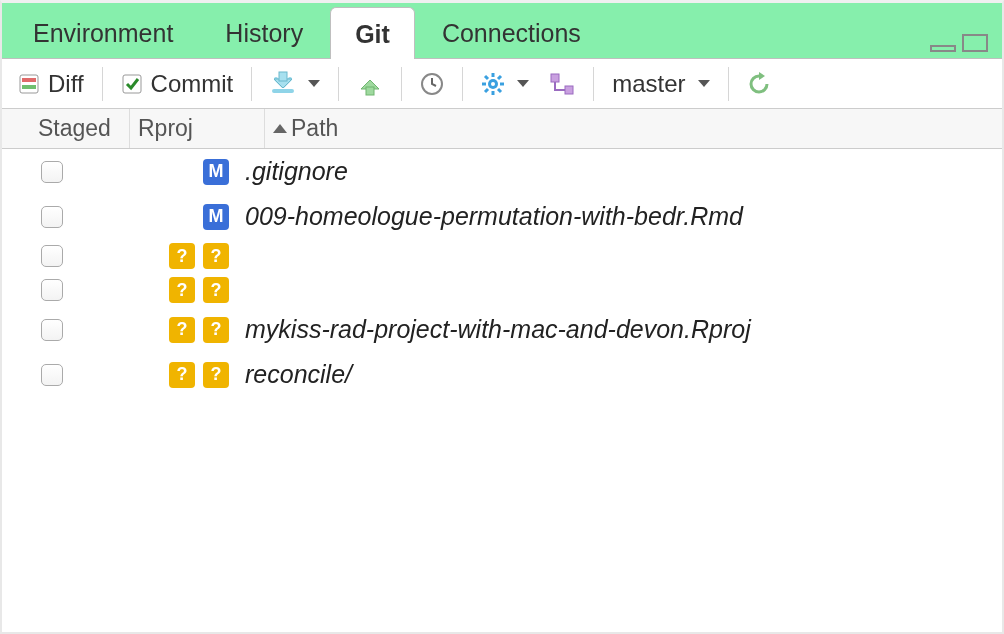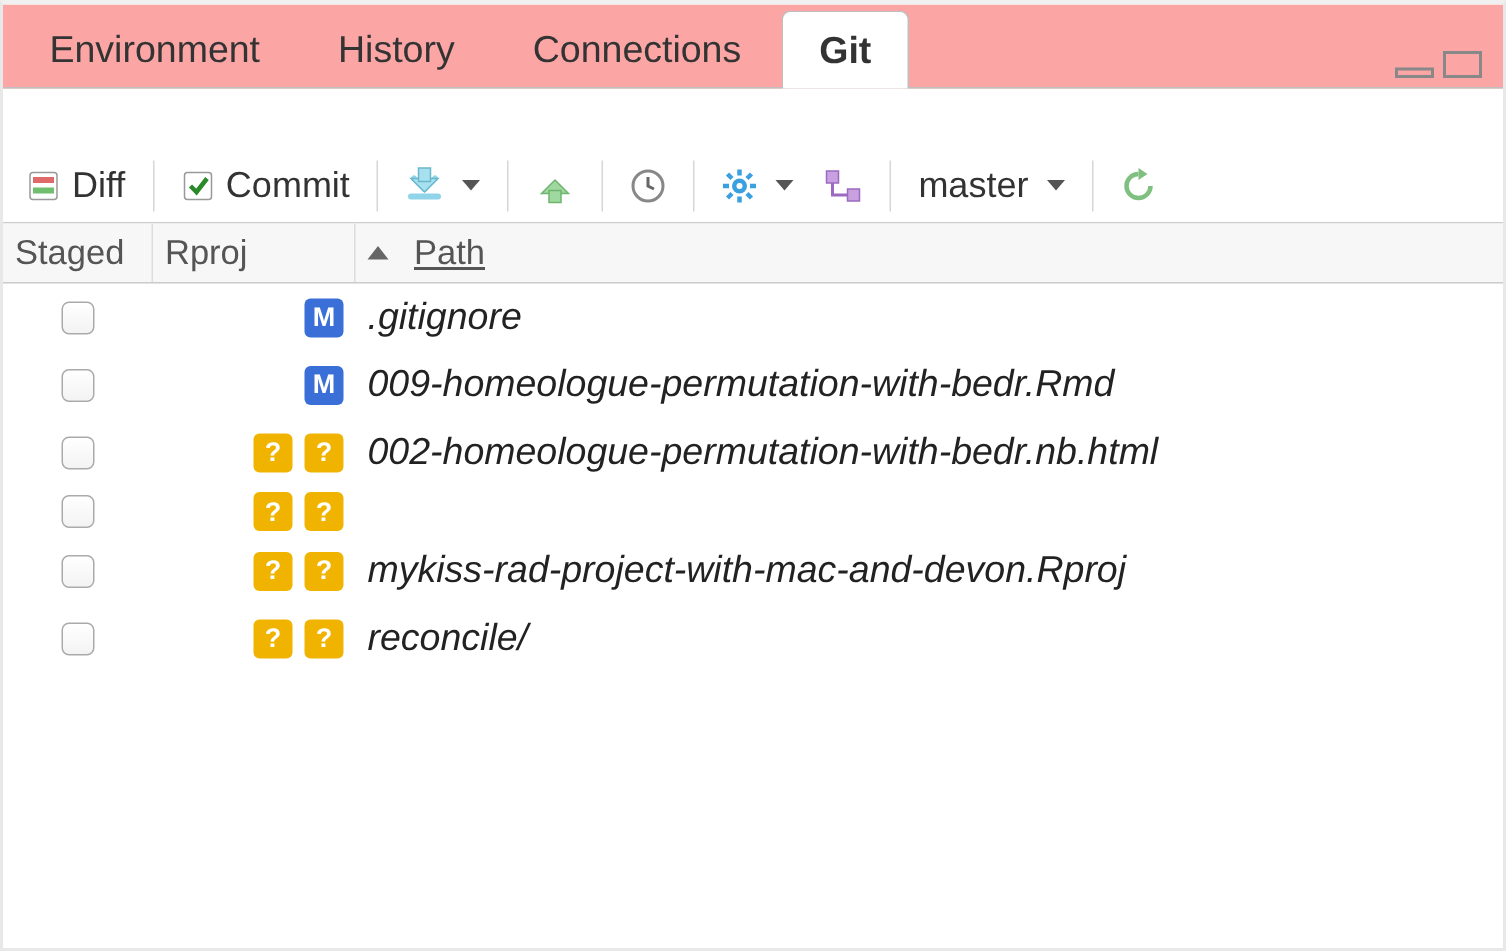--- a/index.html
+++ b/index.html
@@ -9,21 +9,21 @@
     background: #fff;
     width: 1004px;
     height: 634px;
     overflow: hidden;
     border: 2px solid #e8e8e8;
     border-top: 3px solid #f0f0f0;
   }
   .tabs {
     display: flex;
     align-items: flex-end;
-    background: #fca5a5;
+    background: #86efac;
     border-bottom: 1px solid #bfbfbf;
     height: 56px;
     padding: 4px 6px 0 6px;
     position: relative;
   }
   .tab {
     padding: 12px 24px 10px 24px;
     font-size: 25px;
     color: #333;
     border: 1px solid transparent;
@@ -52,21 +52,20 @@
 
   .toolbar {
     display: flex;
     align-items: center;
     background: #fff;
     border-bottom: 1px solid #ccc;
     height: 50px;
     padding: 0 8px;
     gap: 4px;
     font-size: 24px;
-    margin-top: 40px;
   }
   .toolbar-sep {
     width: 1px;
     height: 34px;
     background: #d6d6d6;
     margin: 0 6px;
   }
   .tb-btn {
     display: flex;
     align-items: center;
@@ -85,23 +84,23 @@
     margin-left: 4px;
   }
 
   .columns-header {
     display: flex;
     background: #f7f7f7;
     border-bottom: 1px solid #ccc;
     font-size: 23px;
     color: #555;
   }
-  .col-staged { width: 100px; padding: 6px 8px; border-right: 1px solid #ddd; }
+  .col-staged { width: 100px; padding: 6px 8px; border-right: 1px solid #ddd; margin-left: 28px; }
   .col-status { width: 135px; padding: 6px 8px; border-right: 1px solid #ddd; }
-  .col-path   { flex: 1; padding: 6px 8px; display:flex; align-items:center; gap:17px;text-decoration:underline;}
+  .col-path   { flex: 1; padding: 6px 8px; display:flex; align-items:center; gap:4px;}
 
   .rows { }
   .row {
     display: flex;
     align-items: center;
     padding: 4px 0;
   }
   .cell-staged {
     width: 100px;
     display: flex;
@@ -146,22 +145,22 @@
     border-right:7px solid transparent;
     border-bottom:9px solid #666;
   }
 </style>
 </head>
 <body>
 
 <div class="tabs">
   <div class="tab">Environment</div>
   <div class="tab">History</div>
+  <div class="tab active">Git</div>
   <div class="tab">Connections</div>
-  <div class="tab active">Git</div>
   <div class="tab-spacer"></div>
   <div class="window-controls">
     <span class="wc-icon">
       <svg width="26" height="18" viewBox="0 0 26 18">
           <rect x="1" y="12" width="24" height="5" fill="none" stroke="#888" stroke-width="2"></rect>
         </svg>
     </span>
     <span class="wc-icon">
       <svg width="26" height="18" viewBox="0 0 26 18">
           <rect x="1" y="1" width="24" height="16" fill="none" stroke="#888" stroke-width="2"></rect>
@@ -294,21 +293,20 @@
       <div class="cell-path">009-homeologue-permutation-with-bedr.Rmd</div>
     </div>
     <div class="row">
       <div class="cell-staged">
         <div class="checkbox"></div>
       </div>
       <div class="cell-status">
         <div class="badge badge-Q">?</div>
         <div class="badge badge-Q">?</div>
       </div>
-      <div class="cell-path">002-homeologue-permutation-with-bedr.nb.html</div>
     </div>
     <div class="row">
       <div class="cell-staged">
         <div class="checkbox"></div>
       </div>
       <div class="cell-status">
         <div class="badge badge-Q">?</div>
         <div class="badge badge-Q">?</div>
       </div>
     </div>

